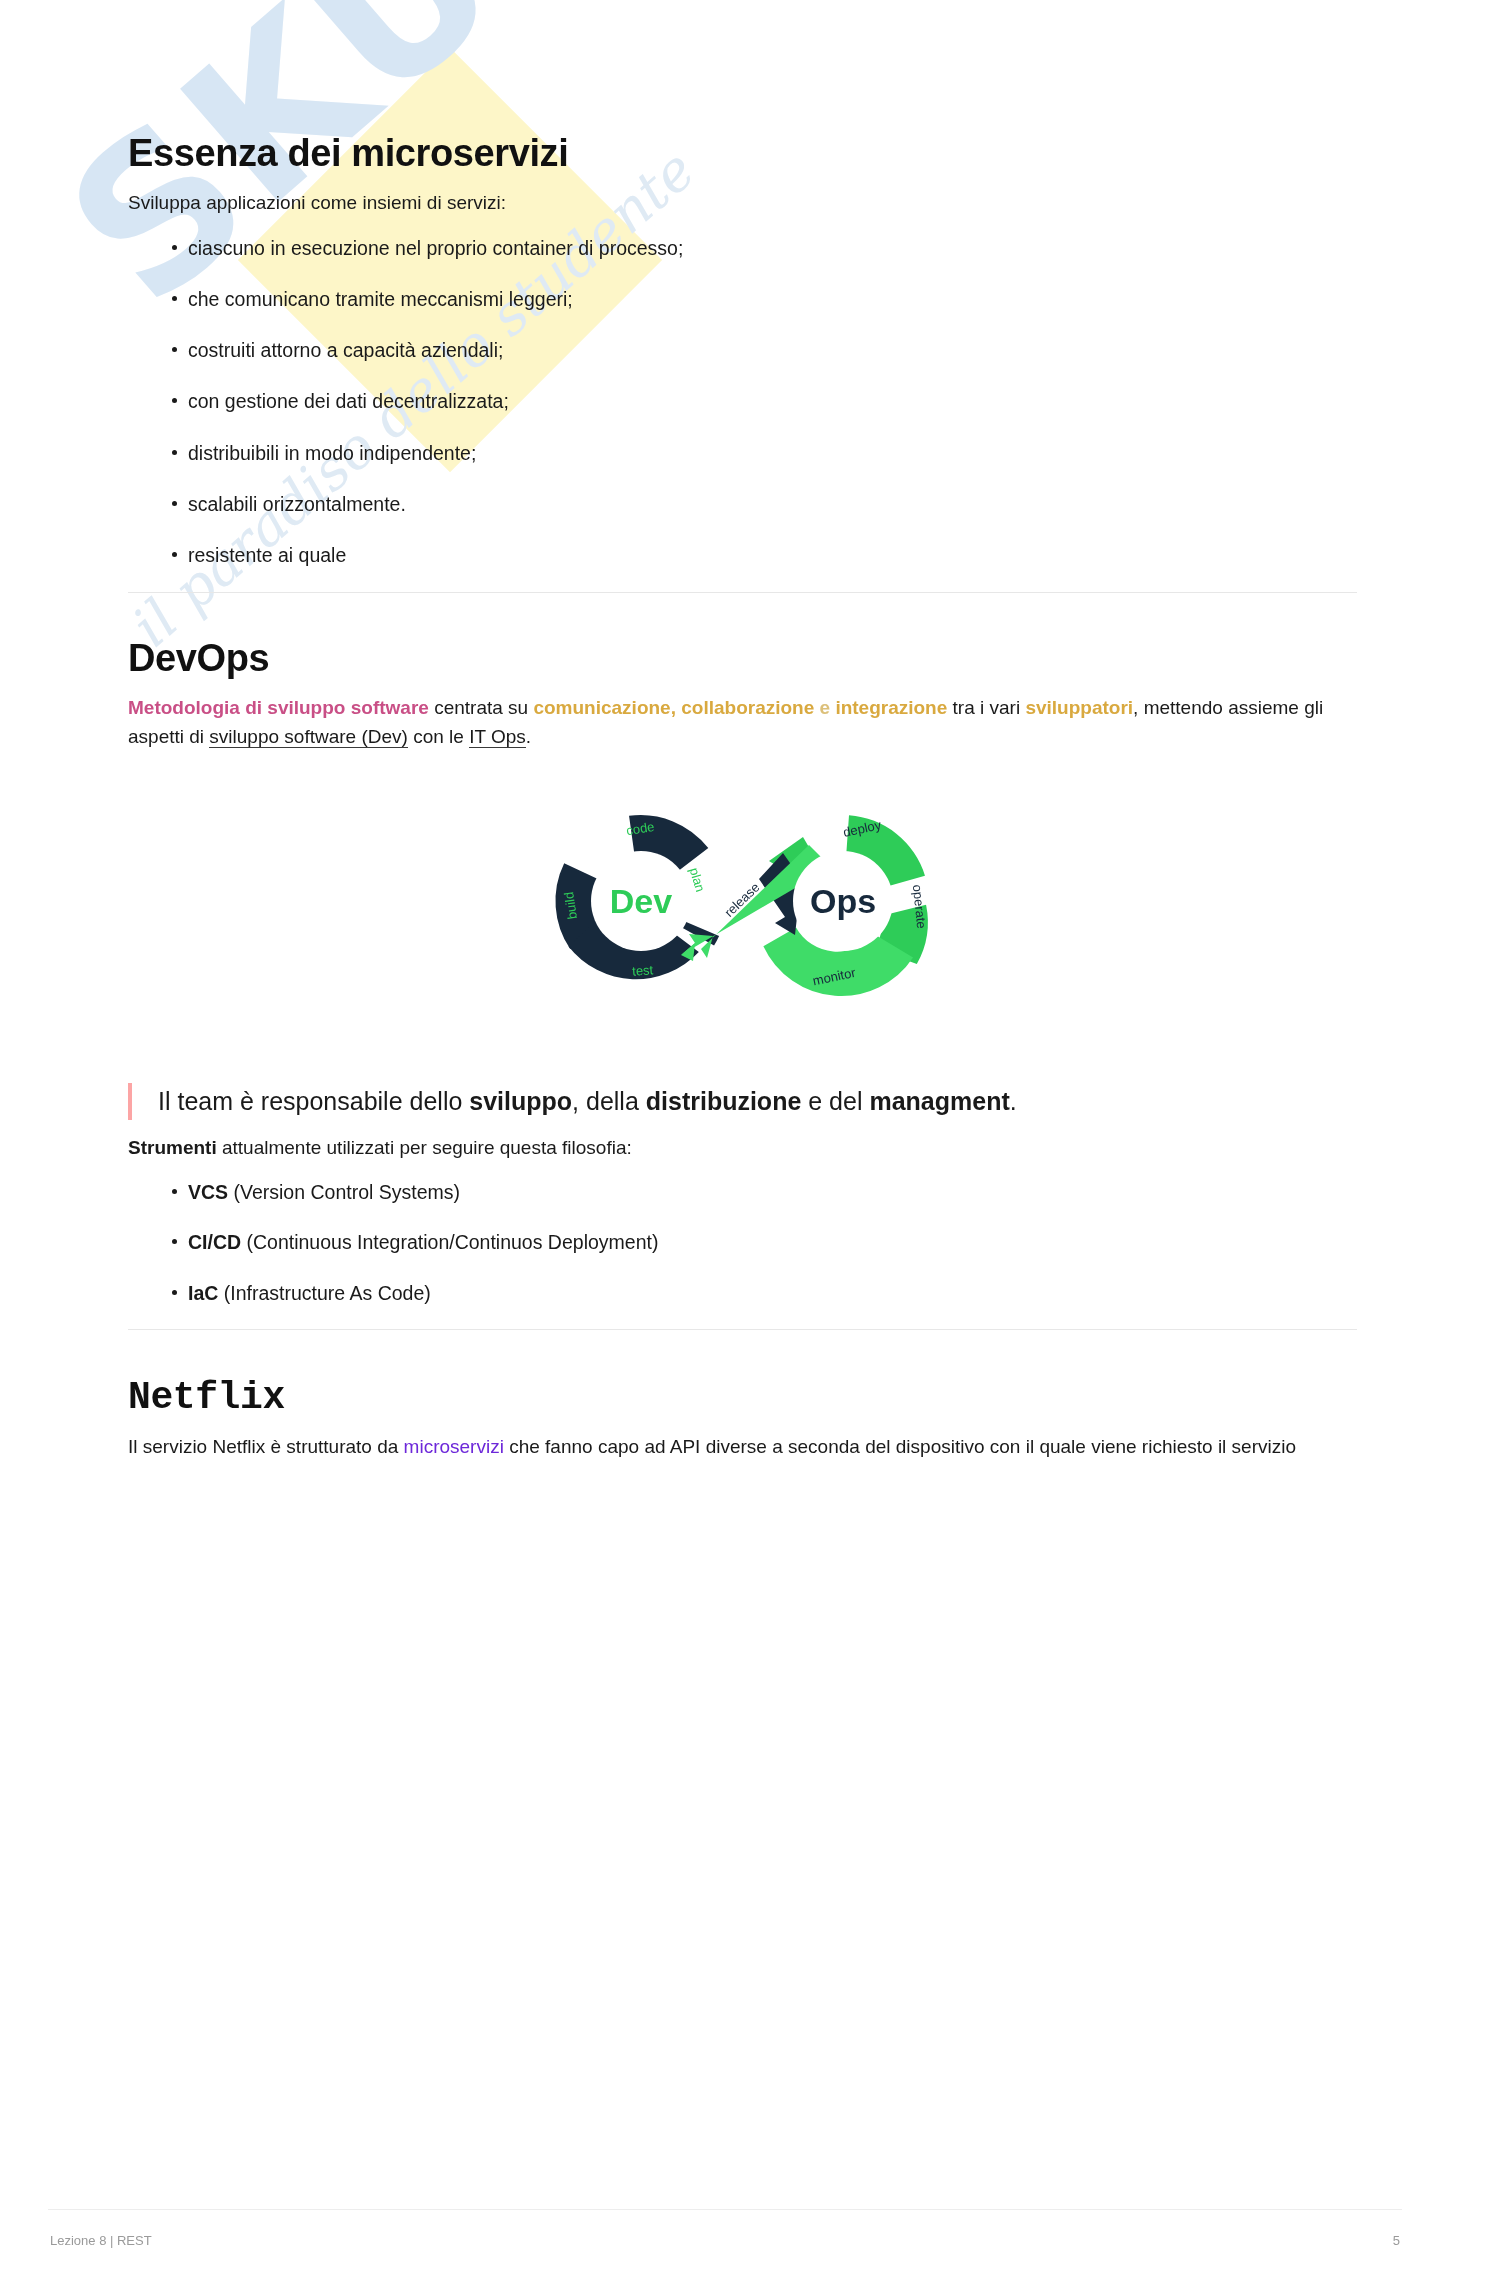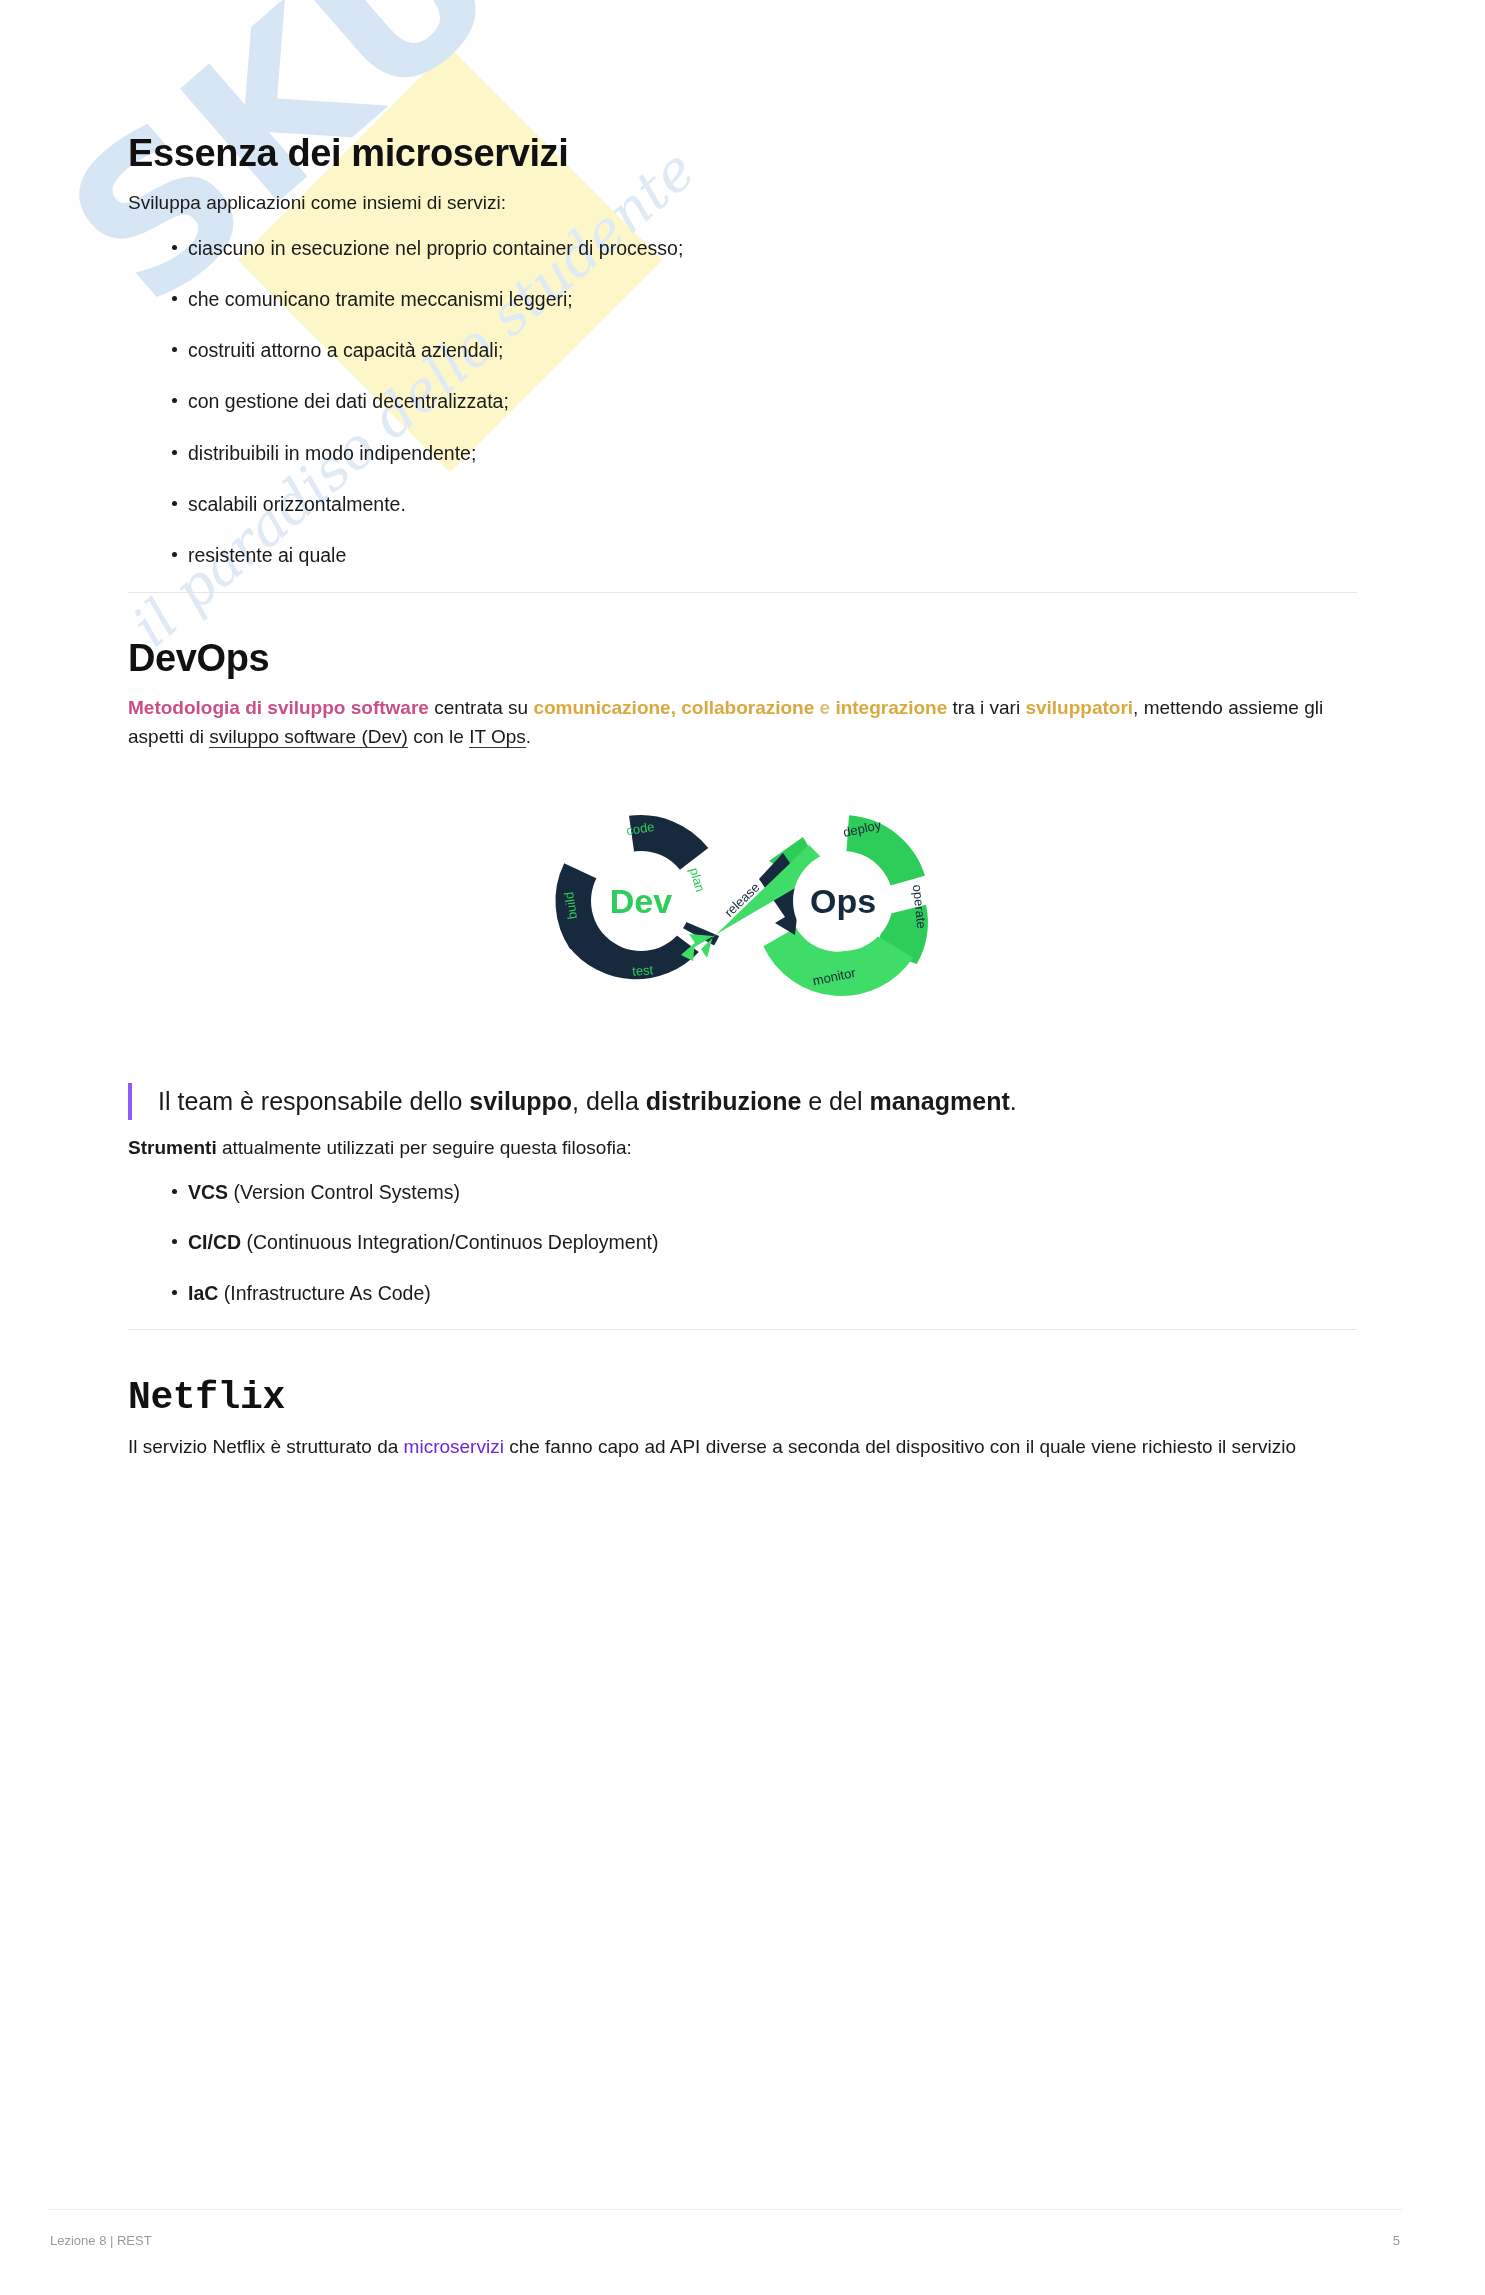--- a/index.html
+++ b/index.html
@@ -128,21 +128,21 @@
     margin: 44px 0 0 0;
     display: flex;
     justify-content: center;
   }
   .figure svg { display: block; }
 
   
   .callout {
     margin: 76px 0 0 0;
     padding-left: 26px;
-    border-left: 4px solid #8b5cf6;
+    border-left: 4px solid #fca5a5;
     font-size: 25px;
     line-height: 1.45;
     color: #1a1a1a;
   }
 
   .strumenti { margin-top: 92px; }
 
   
   .footer {
     position: absolute;

